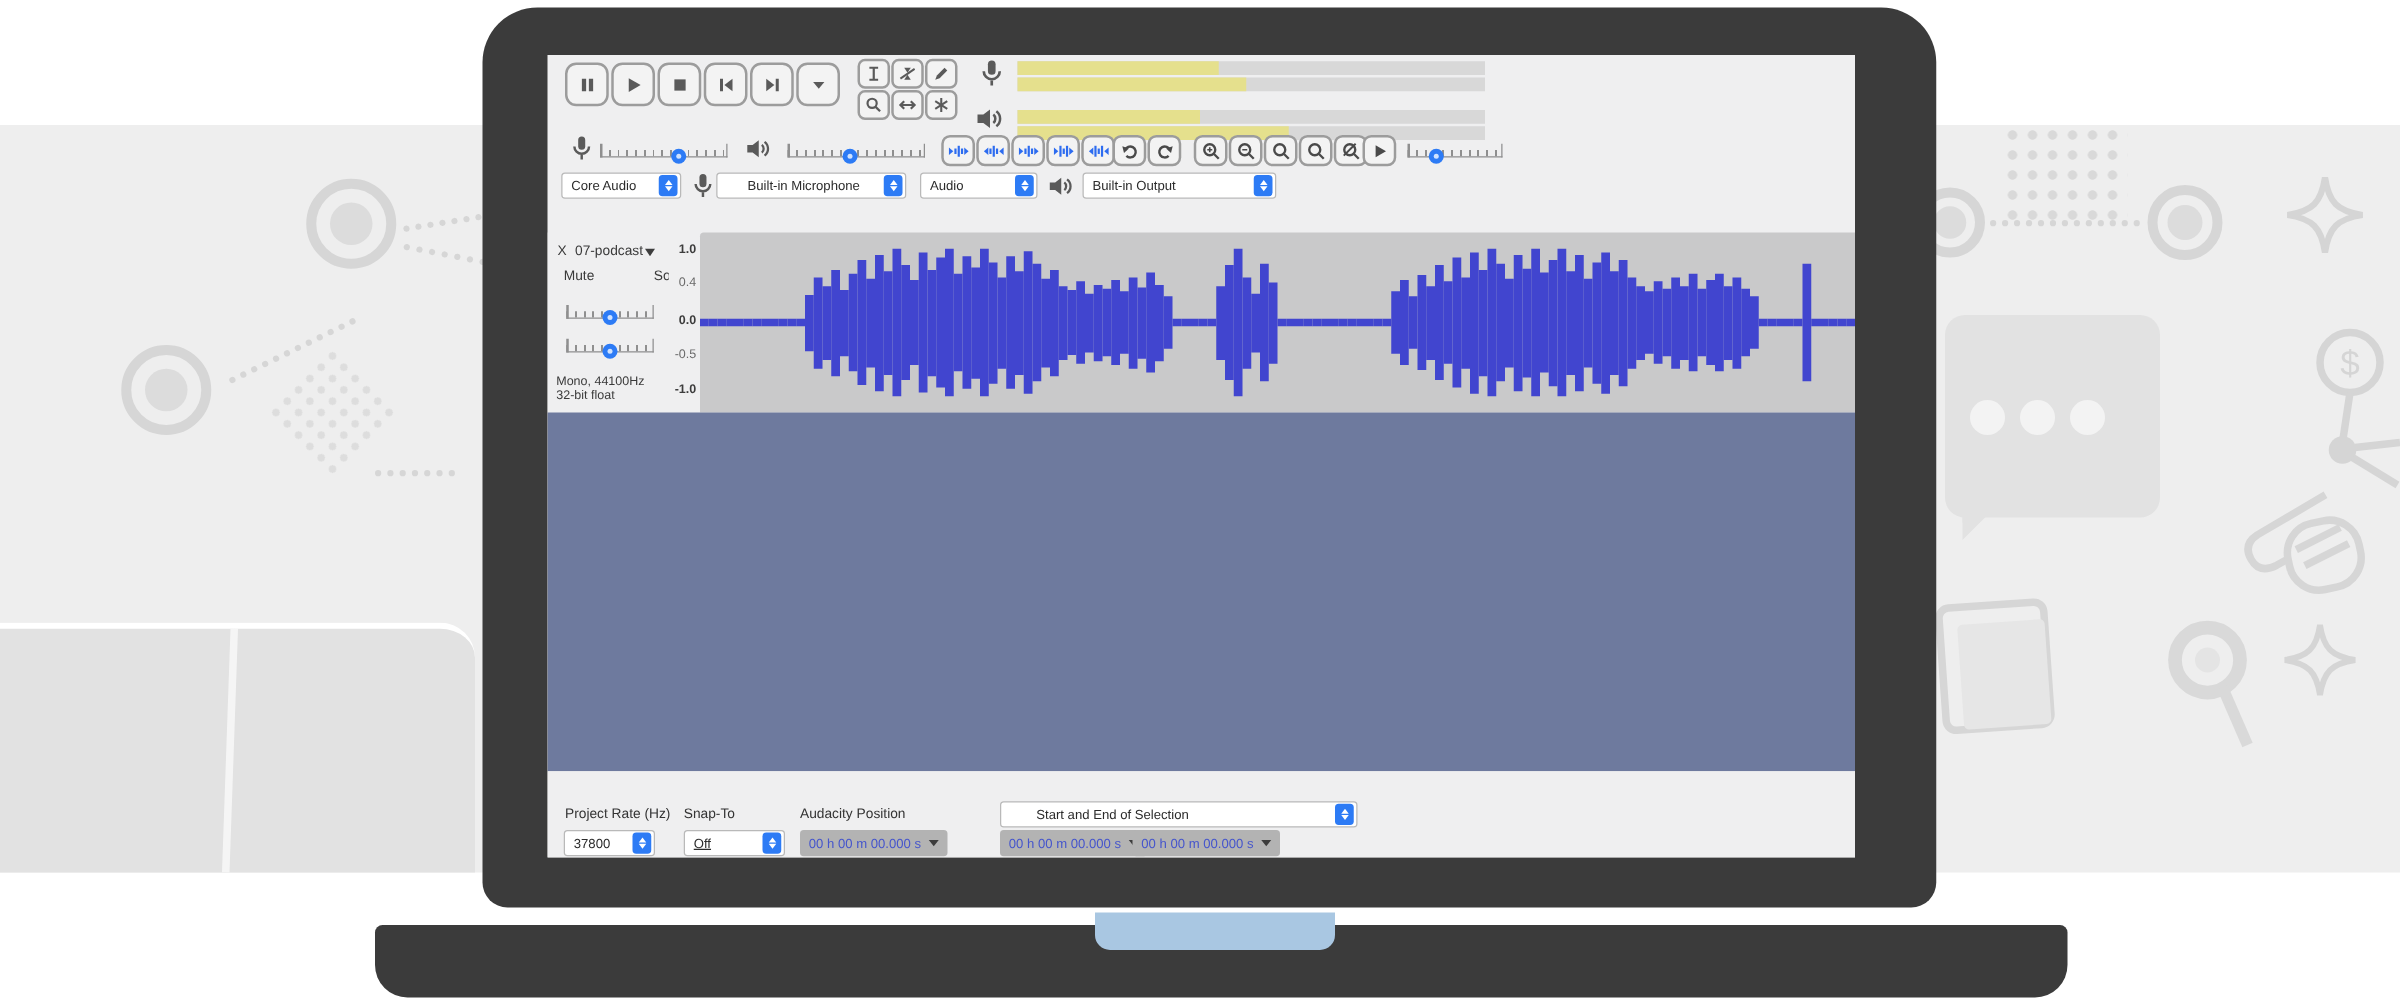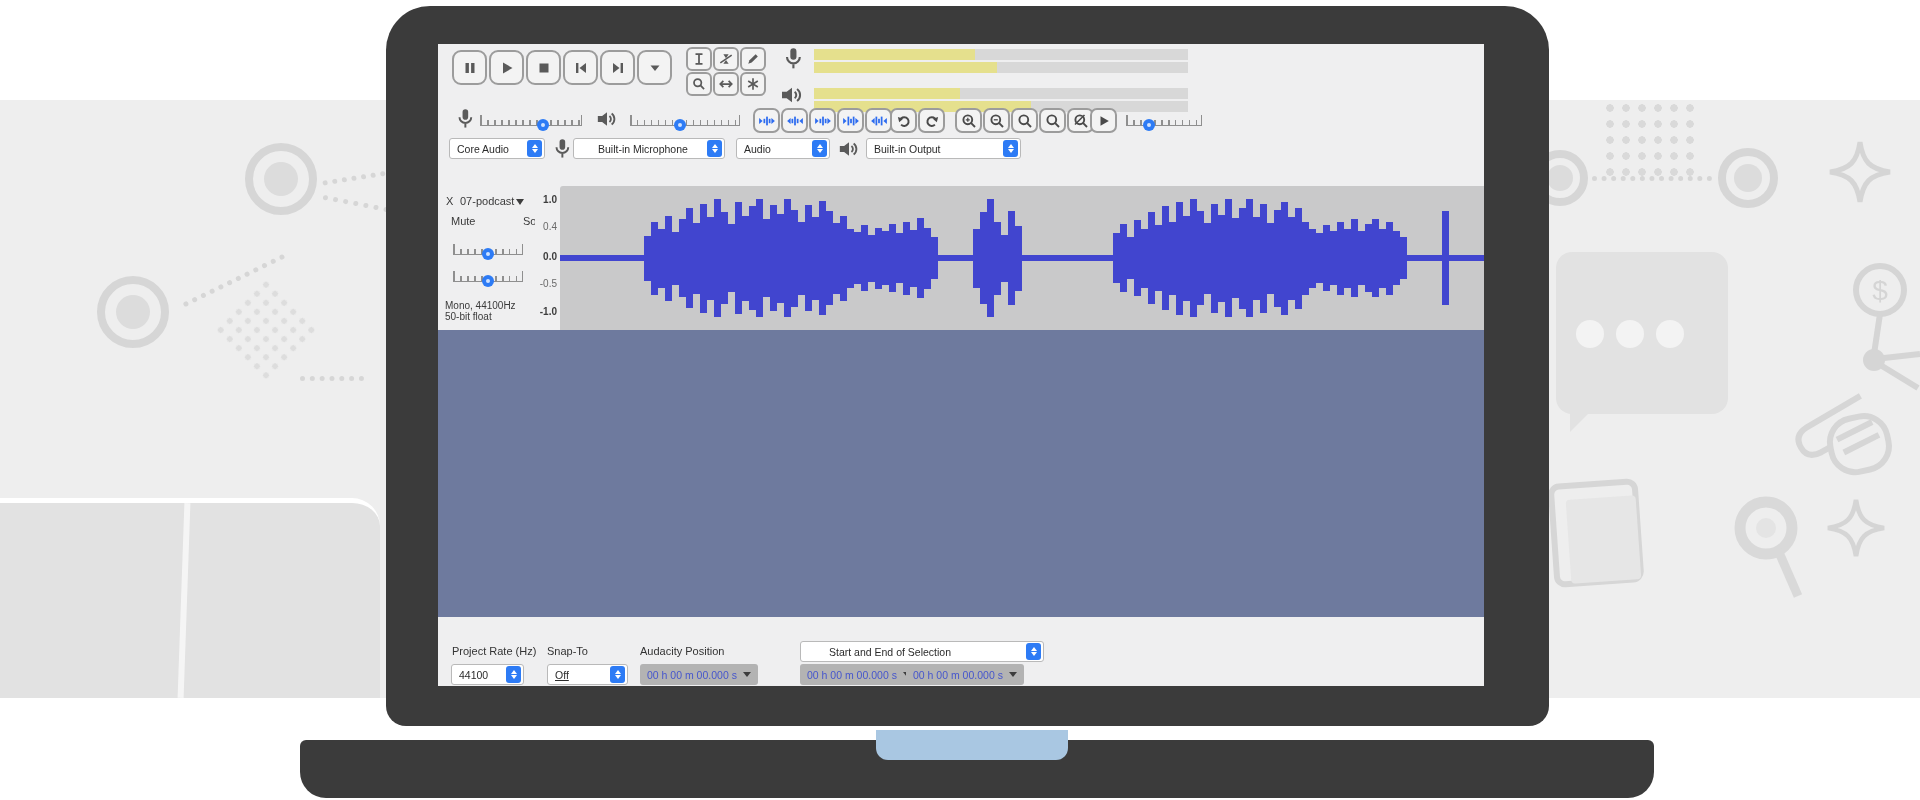--- a/index.html
+++ b/index.html
@@ -433,21 +433,21 @@
     <span class="txt" style="left:13px;top:171px;">Mute</span>
     <span class="txt" style="left:57px;top:171px;margin-left:28px;">Solo</span>
     <div class="comb" style="left:15px;top:197px;width:70px;">
         <div class="track"></div>
         <div class="thumb" style="left: calc(50% - 6px);"></div>
       </div>
     <div class="comb" style="left:15px;top:224px;width:70px;">
         <div class="track"></div>
         <div class="thumb" style="left: calc(50% - 6px);"></div>
       </div>
-    <span class="txt-small" style="left:7px;top:256px;"><span>Mono, 44100Hz</span><br><span>50-bit float</span></span>
+    <span class="txt-small" style="left:7px;top:256px;"><span>Mono, 44100Hz</span><br><span>32-bit float</span></span>
 
     <div class="ruler">
       <span class="bold" style="top:8px;">1.0</span>
       <span style="top:35px;">0.4</span>
       <span class="bold" style="top:65px;">0.0</span>
       <span style="top:92px;">-0.5</span>
       <span class="bold" style="top:120px;">-1.0</span>
     </div>
 
     <div class="wave-area">
@@ -587,40 +587,40 @@
 
     <div class="empty-region"></div>
 
     <div class="scroll-strip">
       
     </div>
 
     <div class="selection-bar"></div>
     <span class="lbl" style="left:14px;top:601px;">Project Rate (Hz)</span>
     <div class="mac-select" style="left:13px;top:620px;width:73px;">
-      <span>44100</span>
+      <span>37800</span>
       <span class="stepper">
           <i class="up"></i>
           <i class="dn"></i>
         </span>
     </div>
     <span class="lbl" style="left:109px;top:601px;">Snap-To</span>
     <div class="mac-select" style="left:109px;top:620px;width:81px;text-decoration:underline;">
       <span>Off</span>
       <span class="stepper">
           <i class="up"></i>
           <i class="dn"></i>
         </span>
     </div>
     <span class="lbl" style="left:202px;top:601px;">Audacity Position</span>
     <div class="time-field" style="left:202px;top:620px;">
       <span>00 h 00 m 00.000 s</span>
       <i class="tf-caret"></i>
     </div>
-    <div class="mac-select" style="left:362px;top:597px;width:244px;padding-left:28px;">
+    <div class="mac-select" style="left:362px;top:597px;width:286px;padding-left:28px;">
       <span>Start and End of Selection</span>
       <span class="stepper">
           <i class="up"></i>
           <i class="dn"></i>
         </span>
     </div>
     <div class="time-field" style="left:362px;top:620px;">
       <span>00 h 00 m 00.000 s</span>
       <i class="tf-caret"></i>
     </div>

